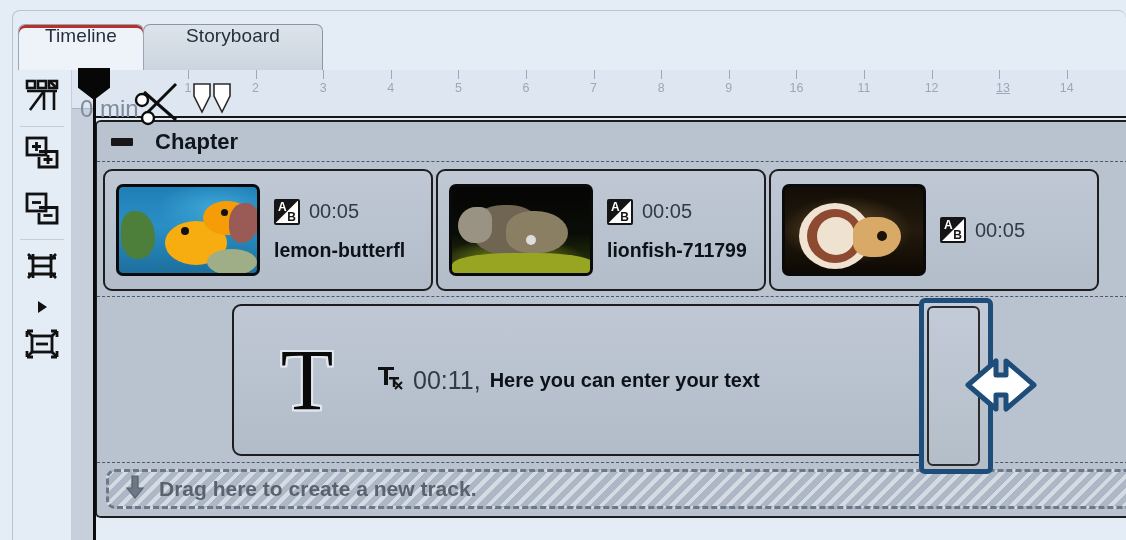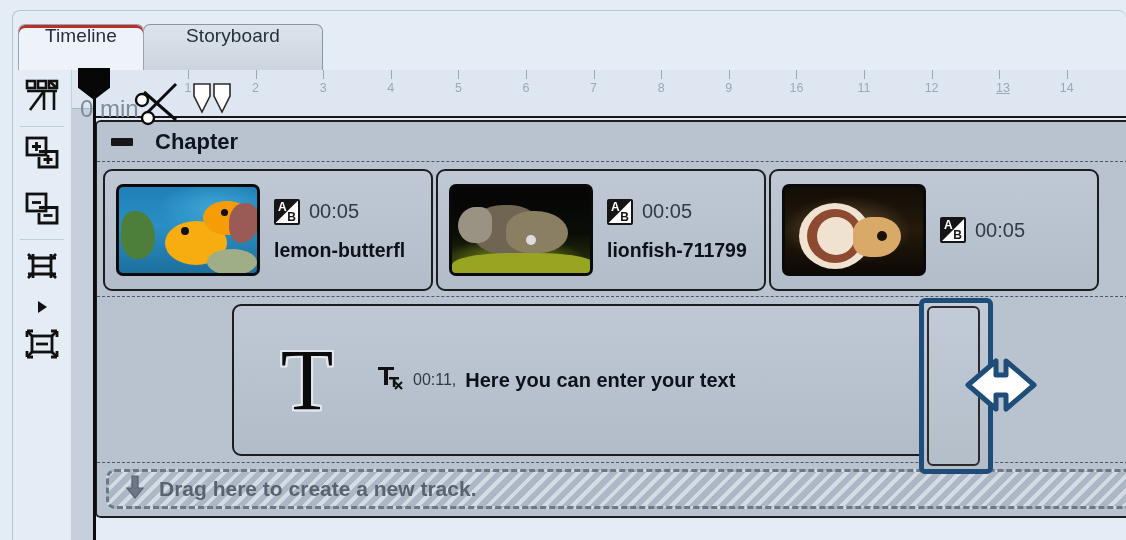--- a/index.html
+++ b/index.html
@@ -190,21 +190,21 @@
     color:#0a0a0a;
     text-shadow:
       -2px -2px 0 #e3e8ef, 2px -2px 0 #e3e8ef,
       -2px  2px 0 #e3e8ef, 2px  2px 0 #e3e8ef,
        0   -2px 0 #e3e8ef, 0    2px 0 #e3e8ef,
       -2px  0   0 #e3e8ef, 2px  0   0 #e3e8ef;
   }
   #text-label-line {
     margin-left:32px; display:flex; align-items:center; gap:9px;
   }
-  #text-time { font-size:16px; color:#313b47; }
+  #text-time { font-size:25px; color:#313b47; }
   #text-content { font-size:20px; font-weight:bold; color:#0d1218; }
 
   
   #drop-row {
     position:absolute; left:0; top:342px; width:1031px; height:54px;
     background:#b9c3d0;
   }
   #drop-zone {
     position:absolute; left:9px; top:5px; width:1124px; height:40px;
     border:3px dashed #6d7886;

